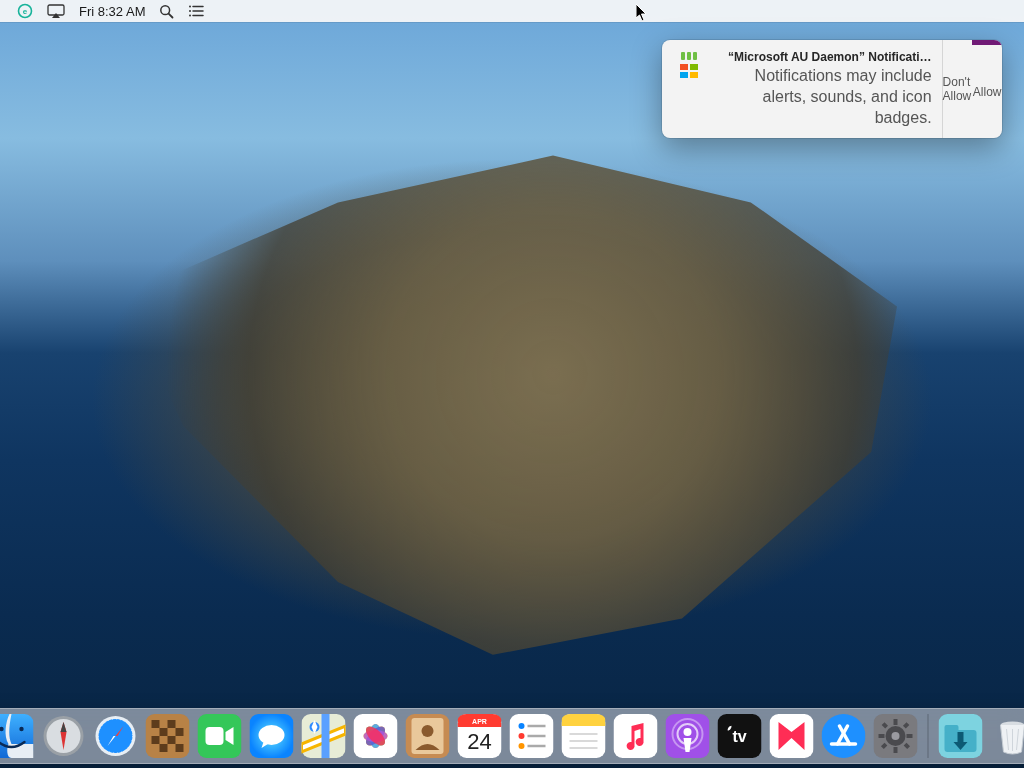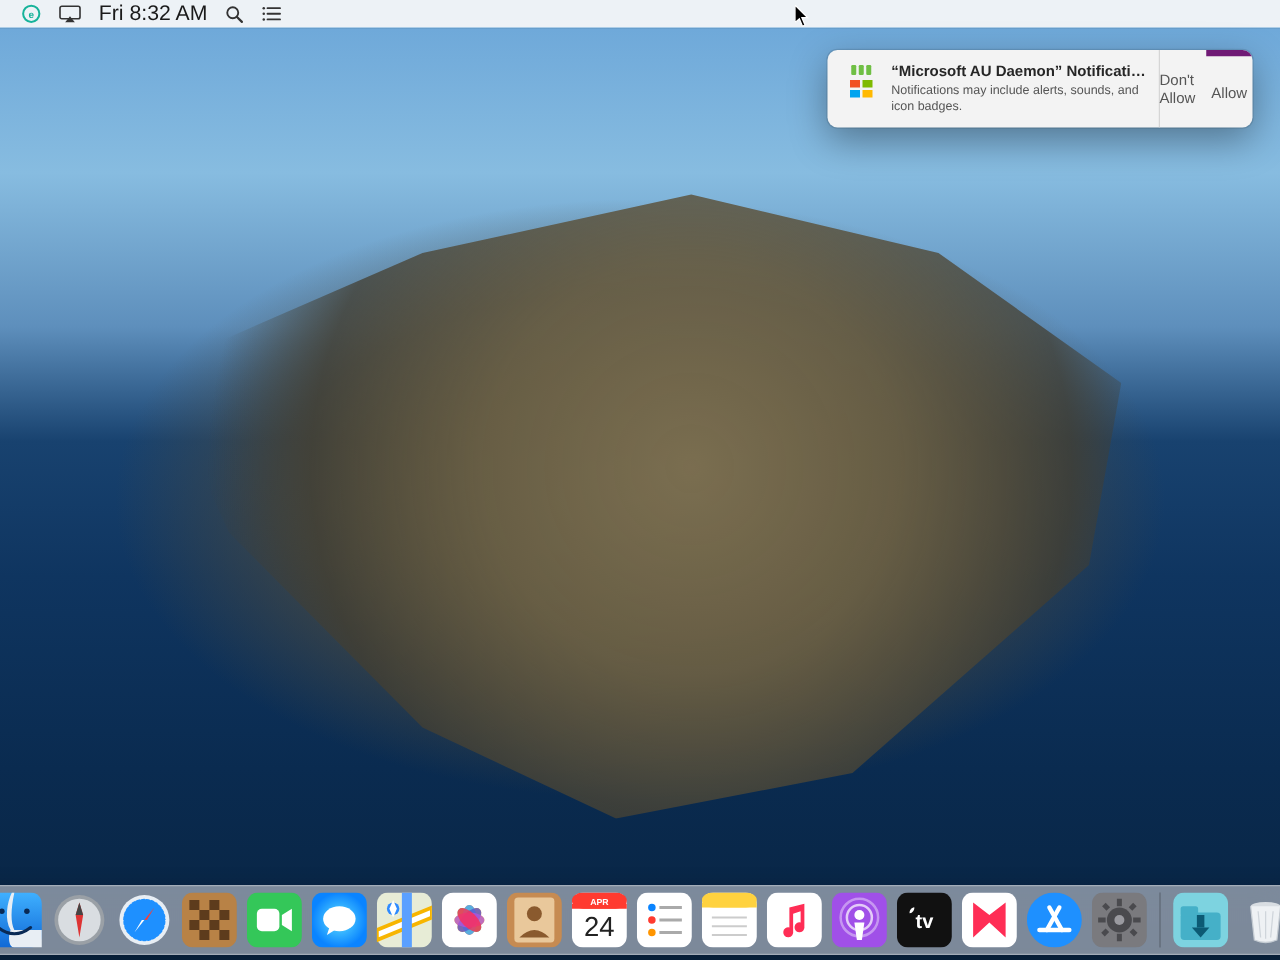--- a/index.html
+++ b/index.html
@@ -25,25 +25,25 @@
   .apple-logo svg { width:14px; height:14px; display:block; fill:#2b2b2b; }
   .status-item { padding:0 7px; height:22px; display:flex; align-items:center; }
   .status-item svg { display:block; }
   
   .notification {
     position:absolute; top:40px; right:22px;
     width:340px; background:#f3f3f3; border-radius:8px;
     box-shadow:0 10px 30px rgba(0,0,0,0.35), 0 0 0 1px rgba(0,0,0,0.1);
     display:flex; overflow:hidden;
   }
-  .notif-left { flex:1; display:flex; padding:10px 10px 10px 12px; gap:9px; align-items:flex-start; }
+  .notif-left { flex:1; display:flex; padding:10px 10px 10px 12px; gap:24px; align-items:flex-start;text-align:right; }
   .notif-icon { width:30px; height:30px; flex-shrink:0; }
   .notif-text { flex:1; min-width:0; }
   .notif-title { font-size:12px; font-weight:700; color:#262626; white-space:nowrap; overflow:hidden; text-overflow:ellipsis; }
-  .notif-body  { font-size:10px; color:#555; line-height:1.3; margin-top:2px; }
+  .notif-body  { font-size:16px; color:#555; line-height:1.3; margin-top:2px; }
   .notif-right { width:78px; display:flex; flex-direction:row; border-left:1px solid #d5d5d5; }
   .notif-btn { flex:1; display:flex; align-items:center; justify-content:center; font-size:12px; color:#555; cursor:default; }
   .notif-btn + .notif-btn { border-top:5px solid #701a75;text-align:center; }
   
   .dock-wrap {
     position:absolute; left:50%; bottom:4px; transform:translateX(-50%);
     background:rgba(220,220,225,0.55);
     border-radius:14px; padding:6px 10px;
     box-shadow: inset 0 0 0 1px rgba(255,255,255,0.3), 0 6px 20px rgba(0,0,0,0.25);
     display:flex; align-items:center; gap:8px;
@@ -75,21 +75,21 @@
             <circle cx="8" cy="8" r="6.5" fill="none" stroke="#17b39a" stroke-width="1.6"></circle>
             <text x="8" y="11" text-anchor="middle" font-size="8" font-weight="700" fill="#17b39a">e</text>
           </svg>
       </div>
       <div class="status-item">
         <svg width="18" height="14" viewBox="0 0 18 14">
             <rect x="1" y="1" width="16" height="10" rx="1.5" fill="none" stroke="#333" stroke-width="1.3"></rect>
             <polygon points="9,9 13,14 5,14" fill="#333"></polygon>
           </svg>
       </div>
-      <div class="status-item" style="font-size:17px;">Fri 8:32 AM</div>
+      <div class="status-item" style="font-size:13px;">Fri 8:32 AM</div>
       <div class="status-item">
         <svg width="15" height="15" viewBox="0 0 15 15">
             <circle cx="6.2" cy="6.2" r="4.4" fill="none" stroke="#333" stroke-width="1.5"></circle>
             <line x1="9.6" y1="9.6" x2="13.5" y2="13.5" stroke="#333" stroke-width="1.8" stroke-linecap="round"></line>
           </svg>
       </div>
       <div class="status-item">
         <svg width="16" height="14" viewBox="0 0 16 14" stroke="#333" stroke-width="1.5" stroke-linecap="round">
             <circle cx="2" cy="2.5" r="1" fill="#333" stroke="none"></circle>
             <line x1="5" y1="2.5" x2="15" y2="2.5"></line>

